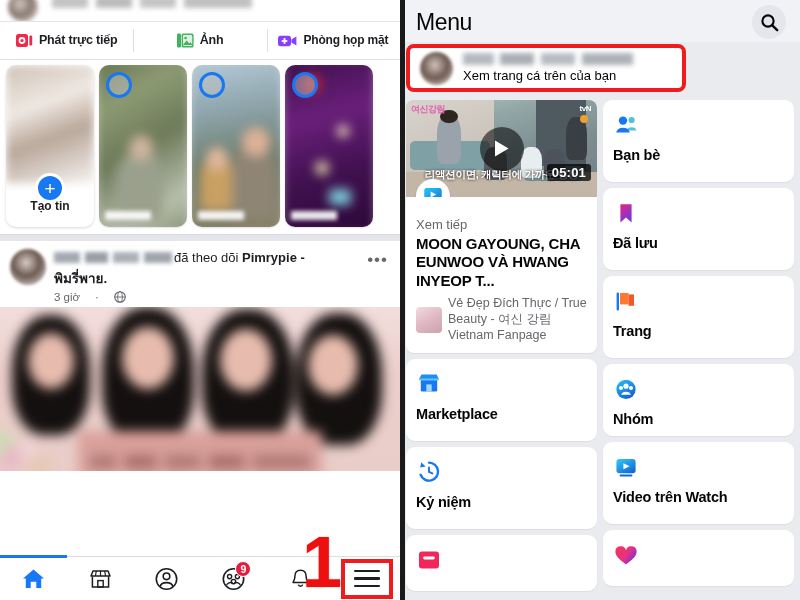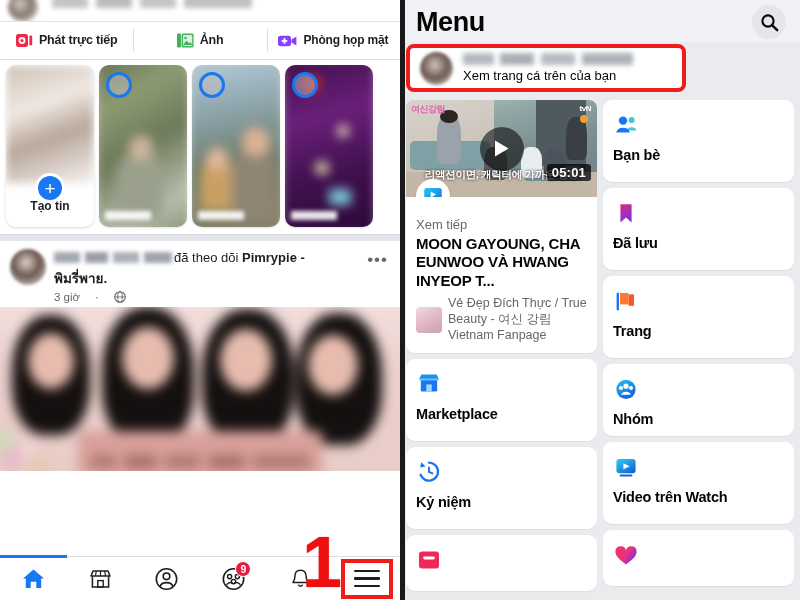--- a/index.html
+++ b/index.html
@@ -181,21 +181,21 @@
 
   
   .phone-right {
     position: relative; width: 400px; height: 600px;
     background:#e9ebef; overflow:hidden;
   }
   .menu-top {
     display:flex; align-items:center; justify-content:space-between;
     padding: 6px 14px 4px 16px; background:#f0f2f5; height:42px;
   }
-  .menu-title { font-size: 27px; font-weight: 700; color:#050505; letter-spacing:-.4px; }
+  .menu-title { font-size: 23px; font-weight: 400; color:#050505; letter-spacing:-.4px; }
   .search-btn {
     width:34px; height:34px; border-radius:50%; background:#e4e6eb;
     display:flex; align-items:center; justify-content:center;
   }
   .profile-card {
     margin: 2px 6px 0 6px; background:#fff; border-radius:8px;
     display:flex; align-items:center; gap:10px; padding:7px 10px;
     border: 4px solid #ee1c1c; position:relative; height:48px;
     width: 280px;
   }

